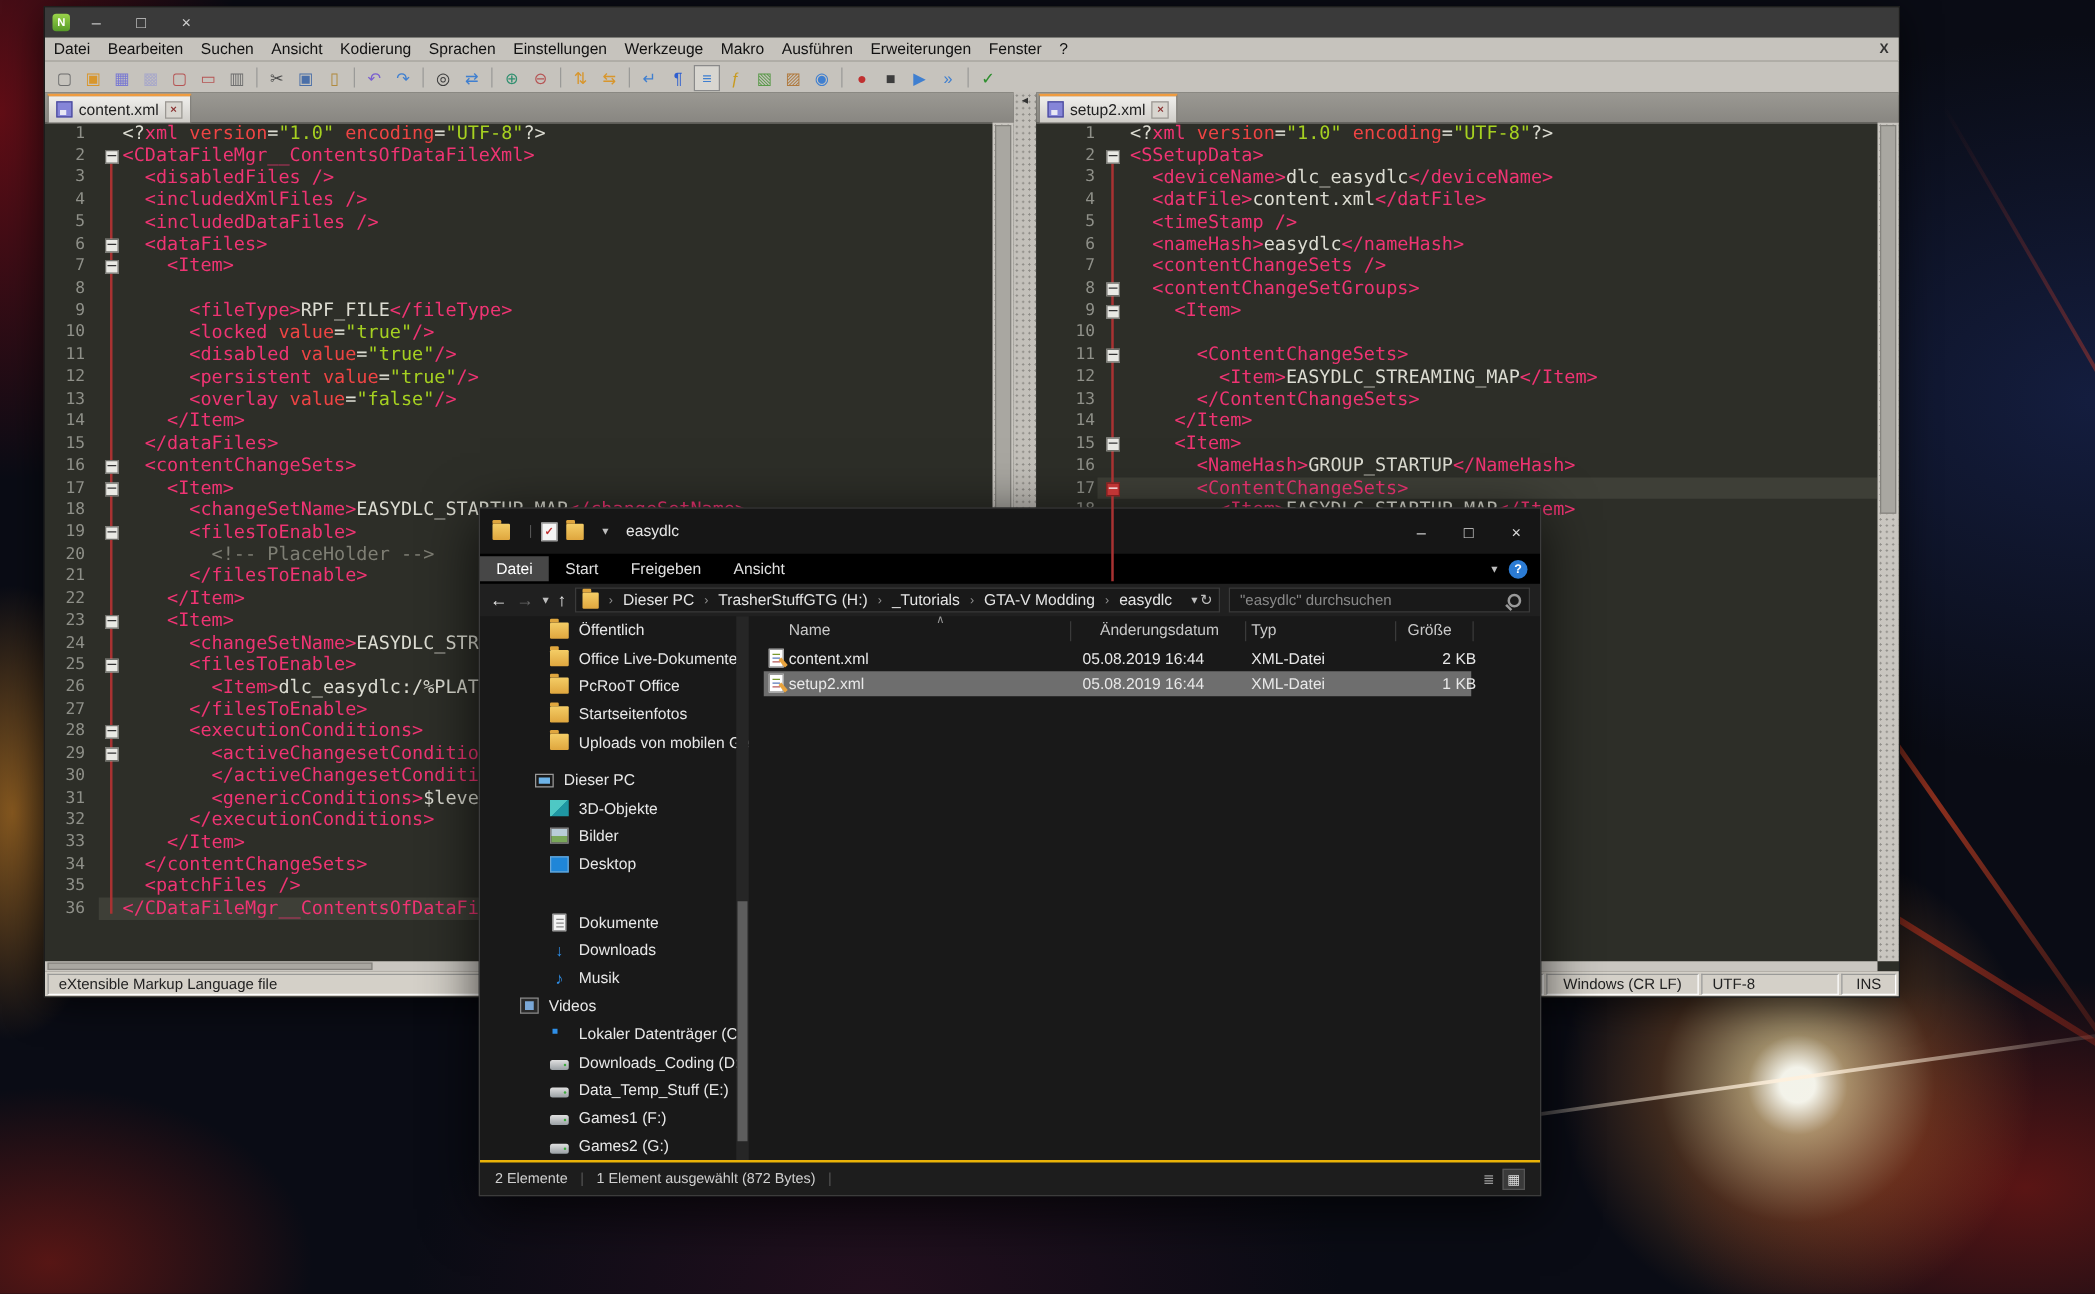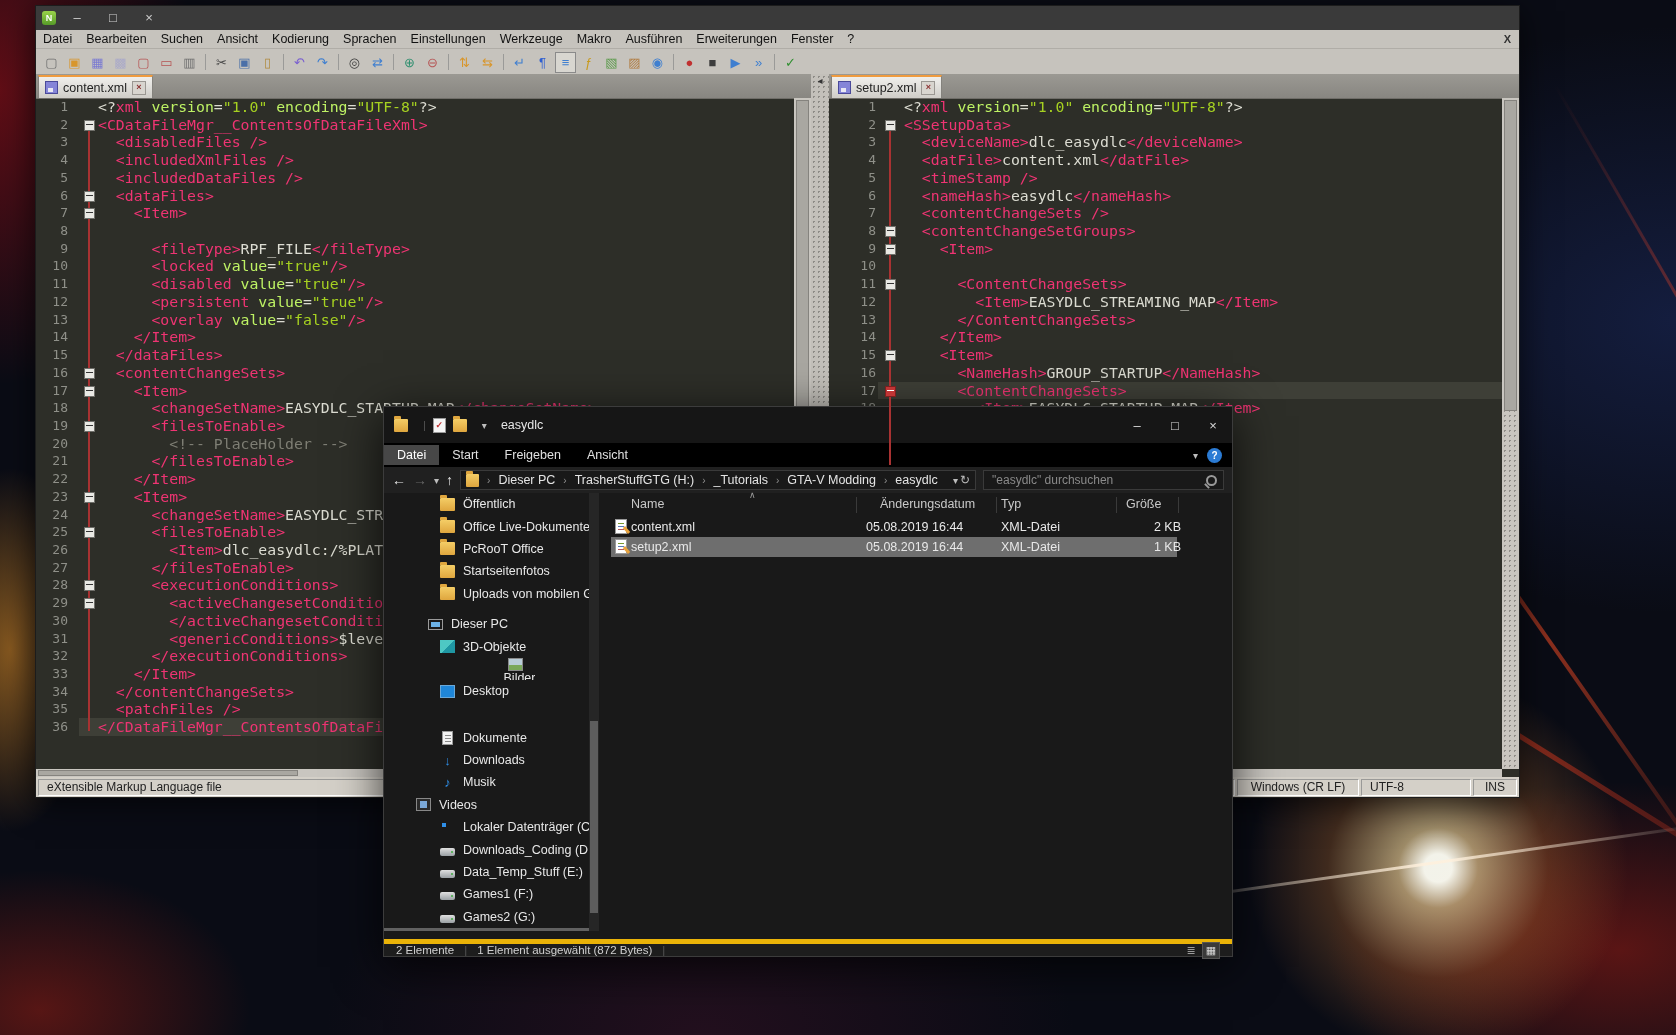--- a/index.html
+++ b/index.html
@@ -50,21 +50,21 @@
   .pane-left .num{left:2px;width:30px;} .pane-right .num{left:17px;width:30px;}
   .code{position:absolute;top:0;line-height:17.72px;}
   .pane-left .code{left:62px;} .pane-right .code{left:75px;}
   .fbox{position:absolute;top:4px;width:9px;height:9px;background:#e9e9e4;border:1px solid #6f6f6a;z-index:2;}
   .fbox::after{content:"";position:absolute;left:1px;right:1px;top:3px;height:1px;background:#333;}
   .fbox.fred{background:#c03535;border-color:#7a1f1f;}
   .fbox.fred::after{background:#fff;}
   .pane-left .fbox{left:48px;} .pane-right .fbox{left:56px;}
   .rail{position:absolute;width:2px;background:#a83232;z-index:1;}
   .pane-left .rail{left:52px;} .pane-right .rail{left:60px;}
-  .c-t{color:#ef3473;} .c-v{color:#a6d121;} .c-a{color:#bef264;} .c-x{color:#dcdcd2;} .c-c{color:#7e7e74;}
+  .c-t{color:#ef3473;} .c-v{color:#a6d121;} .c-a{color:#ef4444;} .c-x{color:#dcdcd2;} .c-c{color:#7e7e74;}
   .vscroll{position:absolute;top:24px;right:0;bottom:8px;width:17px;background:#c9c6c0;background-image:radial-gradient(#908e89 1px,transparent 1px);background-size:5px 5px;}
   .vthumb{position:absolute;left:2px;right:2px;top:2px;height:46%;background:#a9a7a1;border:1px solid #85837e;}
   .hscroll{position:absolute;left:0;right:17px;bottom:0;height:8px;background:#c9c6c0;}
   .hthumb{position:absolute;left:2px;top:1px;bottom:1px;width:34%;background:#a9a7a1;border:1px solid #85837e;}
   .npp-status{position:absolute;left:0;right:0;bottom:0;height:20px;background:#d4d0c8;display:flex;align-items:center;gap:2px;font-size:12px;color:#222;padding:0 2px;box-sizing:border-box;}
   .seg{border:1px solid;border-color:#9a9a98 #ffffff #ffffff #9a9a98;height:15px;line-height:15px;padding:0 8px;white-space:nowrap;overflow:hidden;}
   .seg-type{width:352px;} .seg-fill{flex:1;} .seg-eol{width:104px;text-align:center;} .seg-enc{width:92px;} .seg-ins{width:26px;text-align:center;}
   
   .exp{position:absolute;left:383px;top:406px;width:850px;height:551px;background:#191919;border:1px solid #3c3c3c;box-shadow:0 10px 44px rgba(0,0,0,.75);box-sizing:border-box;}
   .exp-title{height:36px;background:#161616;display:flex;align-items:center;color:#e6e6e6;font-size:12.5px;padding-left:10px;}
@@ -119,21 +119,21 @@
   .hsep{position:absolute;top:4px;width:1px;height:16px;background:#3a3a3a;}
   .sortcaret{position:absolute;left:150px;top:-3px;color:#9a9a9a;font-size:9px;}
   .frow{position:absolute;left:12px;right:55px;height:20px;display:flex;align-items:center;font-size:12.5px;color:#e8e8e8;}
   .frow.sel{background:#6e6e6e;}
   .fic{width:12px;height:15px;background:#fff;border:1px solid #999;position:relative;flex:none;box-sizing:border-box;}
   .fic::before{content:"";position:absolute;left:2px;top:3px;width:6px;height:1px;background:#7a9a2e;box-shadow:0 3px 0 #5a7ab8,0 6px 0 #b85a5a;}
   .fic::after{content:"";position:absolute;right:-2px;bottom:-1px;width:3px;height:8px;background:#e8a33d;transform:rotate(-40deg);}
   .fcell{position:absolute;white-space:nowrap;}
   .fc-icon{left:4px;top:2px;}
   .fc-name{left:20px;} .fc-date{left:255px;} .fc-type{left:390px;} .fc-size{left:490px;width:80px;text-align:right;}
-  .exp-status{position:absolute;left:0;right:0;bottom:0;height:17px;background:#1d1d1d;border-top:5px solid #eab308;display:flex;align-items:center;font-size:11.5px;color:#d0d0d0;padding:0 12px;gap:10px;box-sizing:border-box;justify-content:flex-end;}
+  .exp-status{position:absolute;left:0;right:0;bottom:0;height:28px;background:#1d1d1d;border-top:2px solid #eab308;display:flex;align-items:center;font-size:11.5px;color:#d0d0d0;padding:0 12px;gap:10px;box-sizing:border-box;justify-content:flex-end;}
   .ssep{color:#555;}
   .viewbtns{margin-left:auto;display:flex;gap:2px;}
   .vbtn{width:18px;height:17px;display:flex;align-items:center;justify-content:center;color:#9a9a9a;font-size:11px;}
   .vbtn.active{background:#3a3a3a;color:#d8d8d8;border:1px solid #555;box-sizing:border-box;}
 </style>
 </head>
 <body>
 
 <div class="desktop">
   <div class="streak st1"></div>
@@ -383,21 +383,21 @@
           <span class="nlabel">Uploads von mobilen Geräten</span>
         </div>
         <div class="nitem" style="margin-top: 8px; padding-left: 44px;">
           <span class="ni pc"></span>
           <span class="nlabel">Dieser PC</span>
         </div>
         <div class="nitem" style="padding-left: 56px;">
           <span class="ni cube"></span>
           <span class="nlabel">3D-Objekte</span>
         </div>
-        <div class="nitem" style="padding-left: 56px; flex-direction: column;">
+        <div class="nitem" style="padding-left: 56px;">
           <span class="ni picture"></span>
           <span class="nlabel">Bilder</span>
         </div>
         <div class="nitem" style="padding-left: 56px;">
           <span class="ni desktop"></span>
           <span class="nlabel">Desktop</span>
         </div>
         <div class="nitem" style="padding-left: 56px; margin-top: 24px;">
           <span class="ni doc"></span>
           <span class="nlabel">Dokumente</span>

